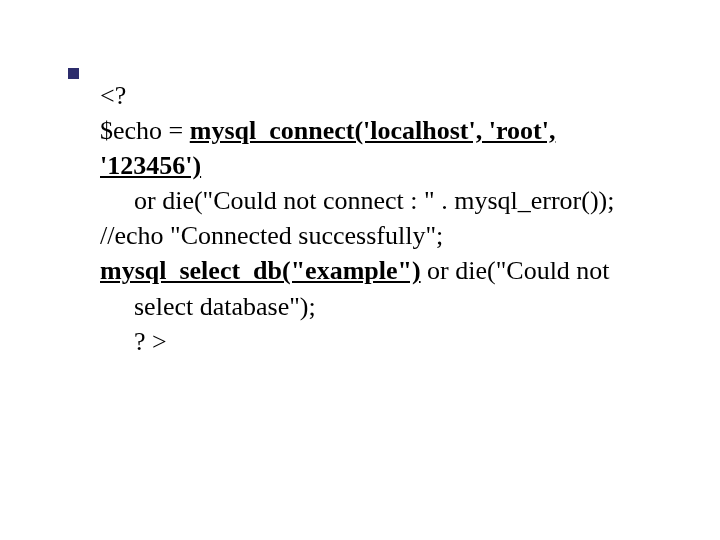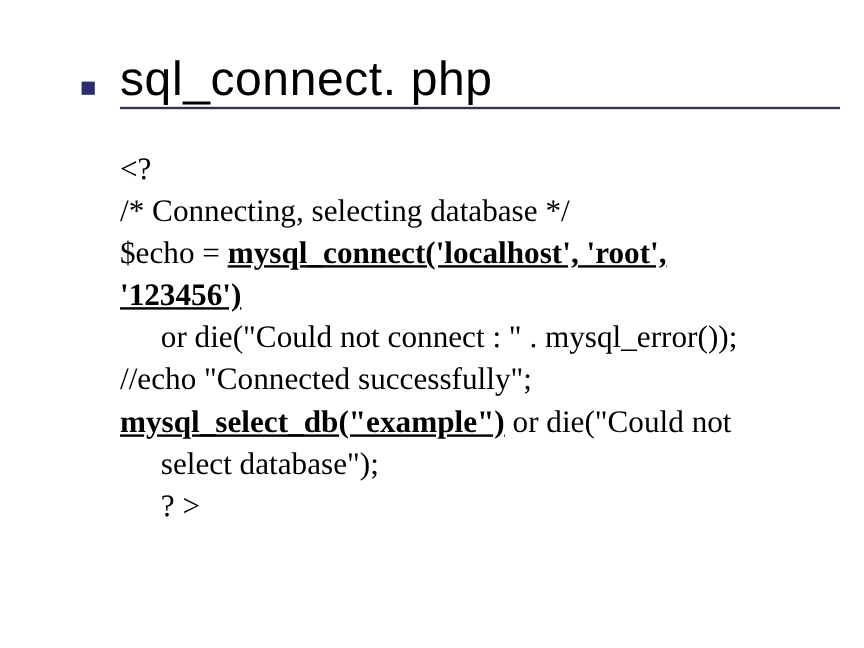--- a/index.html
+++ b/index.html
@@ -62,28 +62,23 @@
   .underline {
     text-decoration: underline;
   }
 </style>
 </head>
 <body>
 
 <div class="slide">
   <div class="bullet-sq"></div>
 
-  <div class="title-block">
-    <h1 class="title">sql_connect. php</h1>
-    <div class="title-underline"></div>
-  </div>
 
   <div class="body">
     <p class="code-line">&lt;?</p>
-    <p class="code-line">/* Connecting, selecting database */</p>
     <p class="code-line">
       <span>$echo = </span><span class="bold underline">mysql_connect('localhost', 'root', '123456')</span>
     </p>
     <p class="code-line indent">or die("Could not connect : " . mysql_error());</p>
     <p class="code-line">//echo "Connected successfully";</p>
     <p class="code-line">
       <span class="bold underline">mysql_select_db("example")</span><span> or die("Could not </span>
     </p>
     <p class="code-line indent">select database");</p>
     <p class="code-line indent">? &gt;</p>

